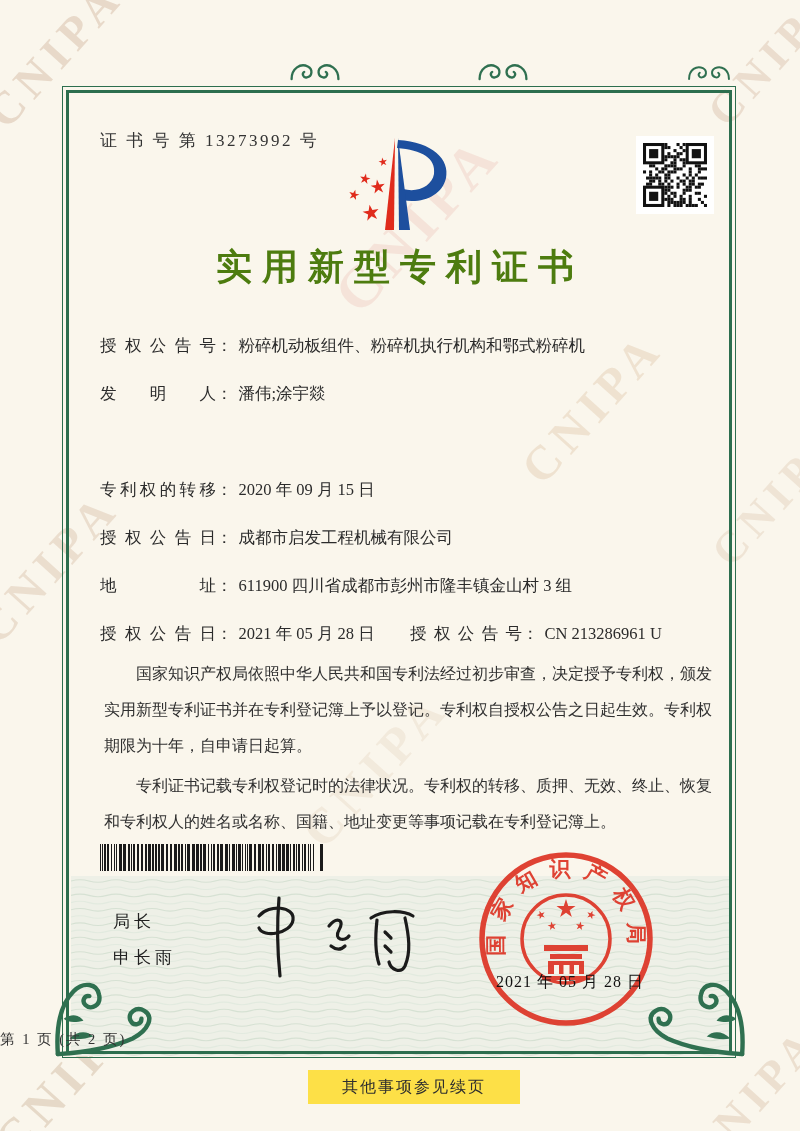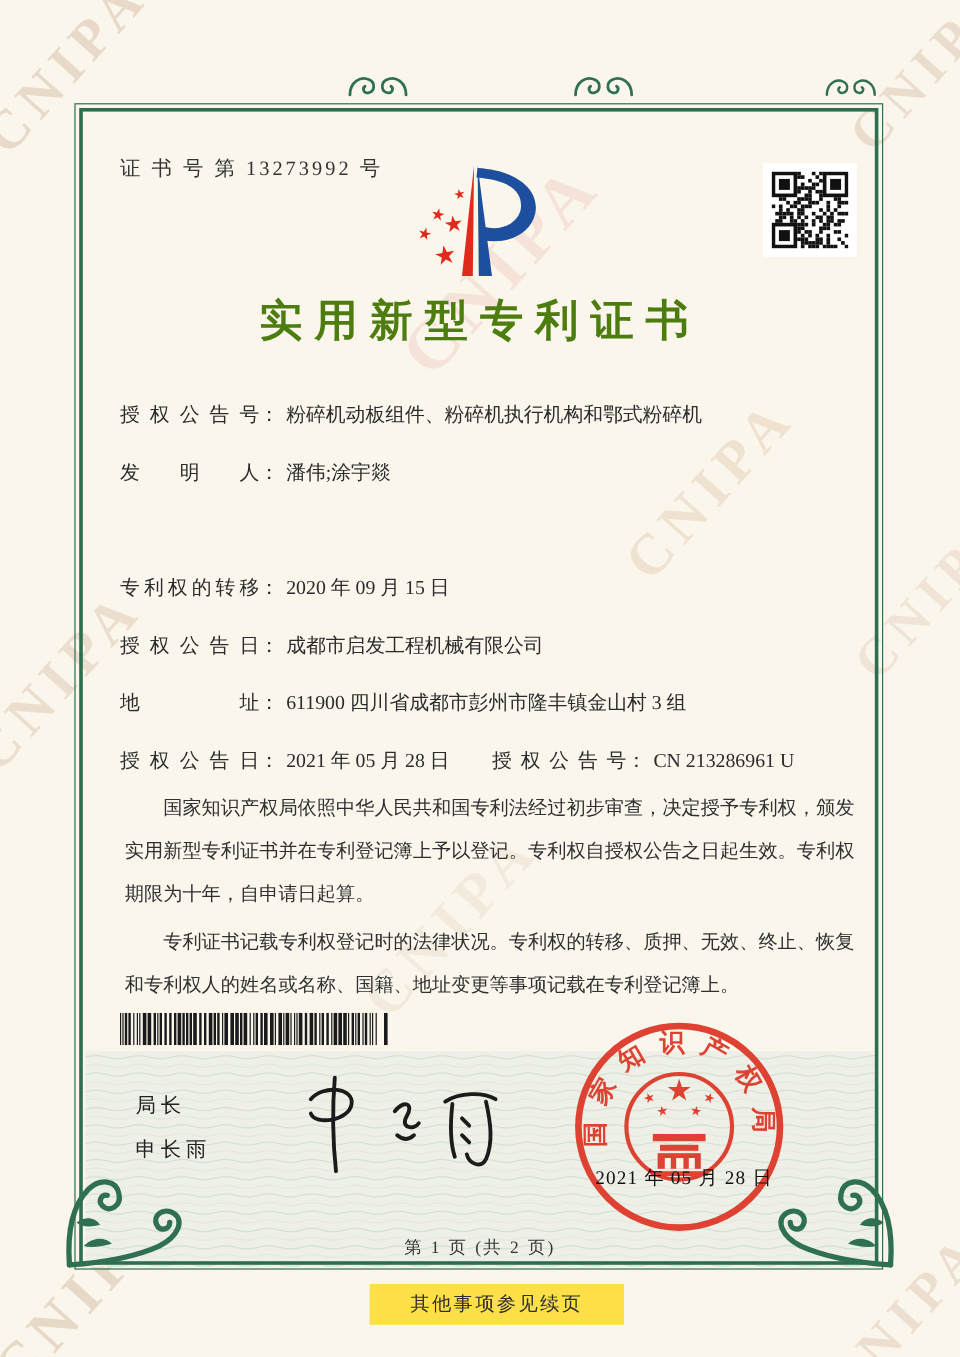--- a/index.html
+++ b/index.html
@@ -29,21 +29,21 @@
   .fval{margin-left:6px;}
   .grant2{position:absolute;left:310px;top:0;}
   .paras{position:absolute;left:100px;top:652px;width:616px;font-size:16px;line-height:36px;color:#303030;z-index:3;}
   .paras p{margin:4px;text-indent:2em;}
   .barcode{position:absolute;left:100px;top:844px;z-index:3;}
   .issuer-title{position:absolute;left:113px;top:910px;font-size:17px;letter-spacing:4px;color:#222;z-index:3;}
   .issuer-name{position:absolute;left:113px;top:946px;font-size:17px;letter-spacing:4px;color:#222;z-index:3;}
   .signature{position:absolute;left:233px;top:892px;z-index:3;}
   .seal{position:absolute;left:478px;top:851px;z-index:4;opacity:.93;}
   .seal-date{position:absolute;left:496px;top:972px;width:160px;font-size:16px;letter-spacing:1px;color:#111;z-index:5;white-space:nowrap;}
-  .page-num{position:absolute;left:0;top:1030px;width:800px;text-align:center;font-size:14.5px;letter-spacing:2px;color:#333;z-index:3;}
+  .page-num{position:absolute;left:0;top:1030px;width:800px;text-align:left;font-size:14.5px;letter-spacing:2px;color:#333;z-index:3;}
   .note-box{position:absolute;left:308px;top:1070px;width:212px;height:34px;background:#fde047;z-index:3;display:flex;align-items:center;justify-content:center;font-size:16px;letter-spacing:2px;color:#2e2e2e;}
   .ornament{position:absolute;color:#2f7050;z-index:2;}
 </style>
 </head>
 <body>
 
 <div class="page">
 
   <div class="wm" style="left:-34px;top:28px;font-size:46px;color:rgba(206,176,150,.40);">CNIPA</div>
   <div class="wm" style="left:688px;top:30px;font-size:44px;color:rgba(210,182,158,.38);">CNIPA</div>

